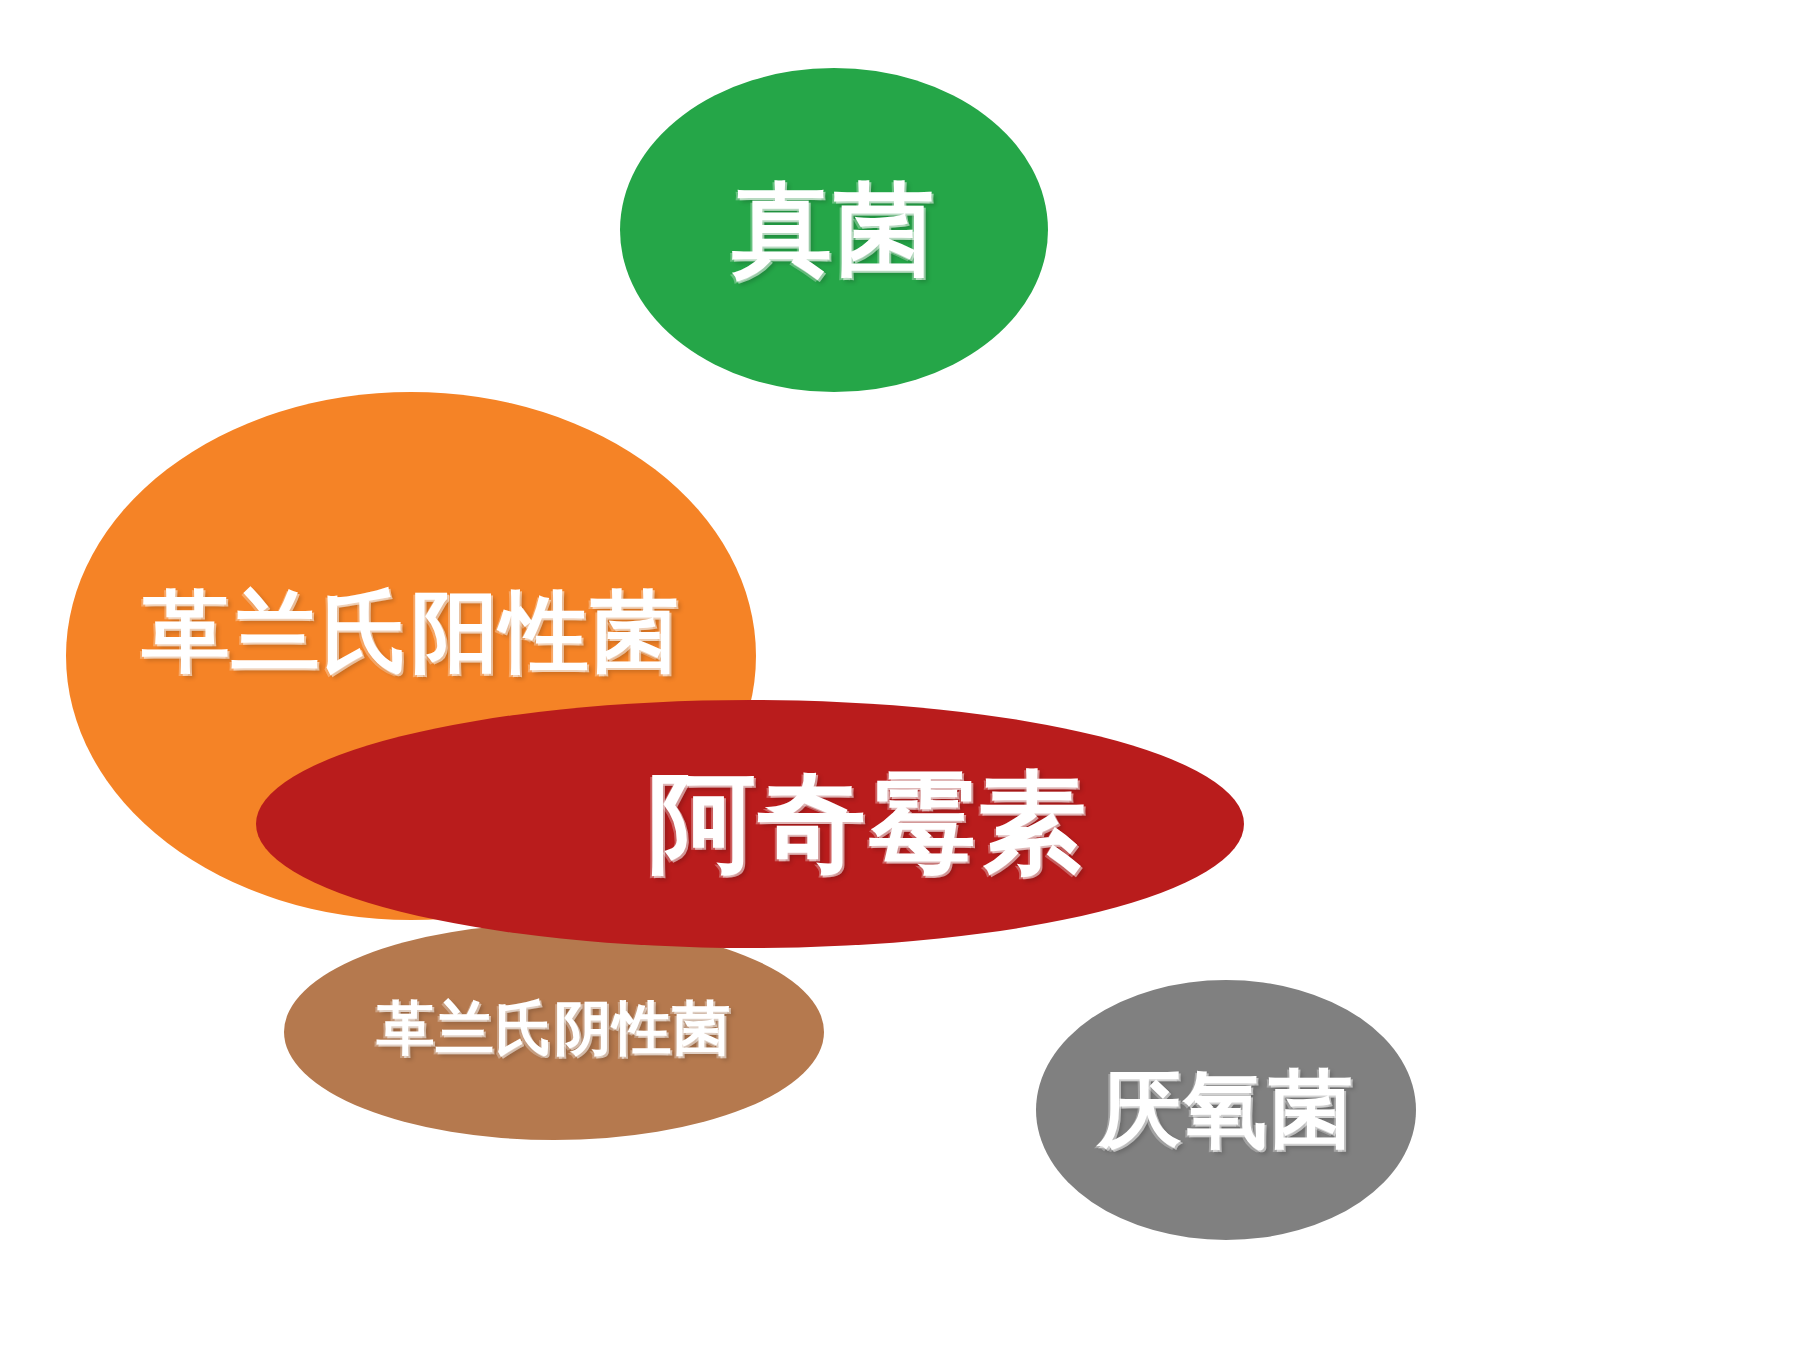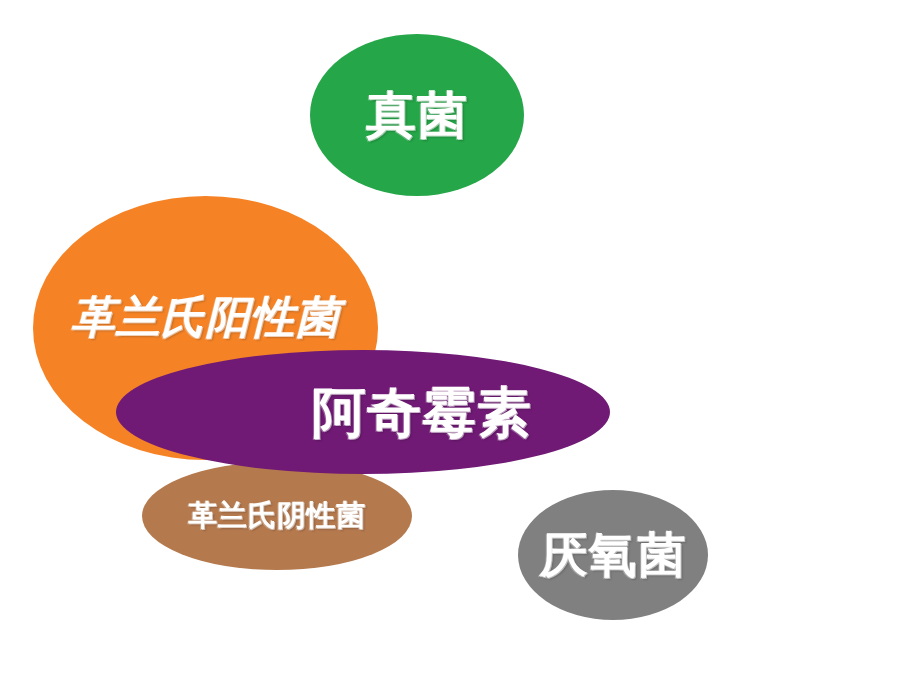--- a/index.html
+++ b/index.html
@@ -49,21 +49,20 @@
 
   
   #bubble-gram-positive {
     left: 33px; top: 196px;
     width: 345px; height: 264px;
     background: #f58326;
   }
   #bubble-gram-positive .label {
     font-size: 44px;
     margin-top: -22px;
-    font-style: italic;
   }
 
   
   #bubble-gram-negative {
     left: 535px; top: 196px;
     width: 340px; height: 244px;
     background: #0b9ce8;
   }
   #bubble-gram-negative .label {
     font-size: 44px;
@@ -80,27 +79,27 @@
     font-size: 29px;
     margin-top: -2px;
   }
 
   
   #bubble-anaerobes {
     left: 518px; top: 490px;
     width: 190px; height: 130px;
     background: #808080;
   }
-  #bubble-anaerobes .label { font-size: 48px; }
+  #bubble-anaerobes .label { font-size: 42px; }
 
   
   #bubble-azithromycin {
-    left: 116px; top: 350px;
+    left: 128px; top: 350px;
     width: 494px; height: 124px;
-    background: #701a75;
+    background: #b91c1c;
   }
   #bubble-azithromycin .label {
     font-size: 54px;
     padding-left: 118px;
   }
 </style>
 </head>
 <body>
 
 <div id="canvas">

